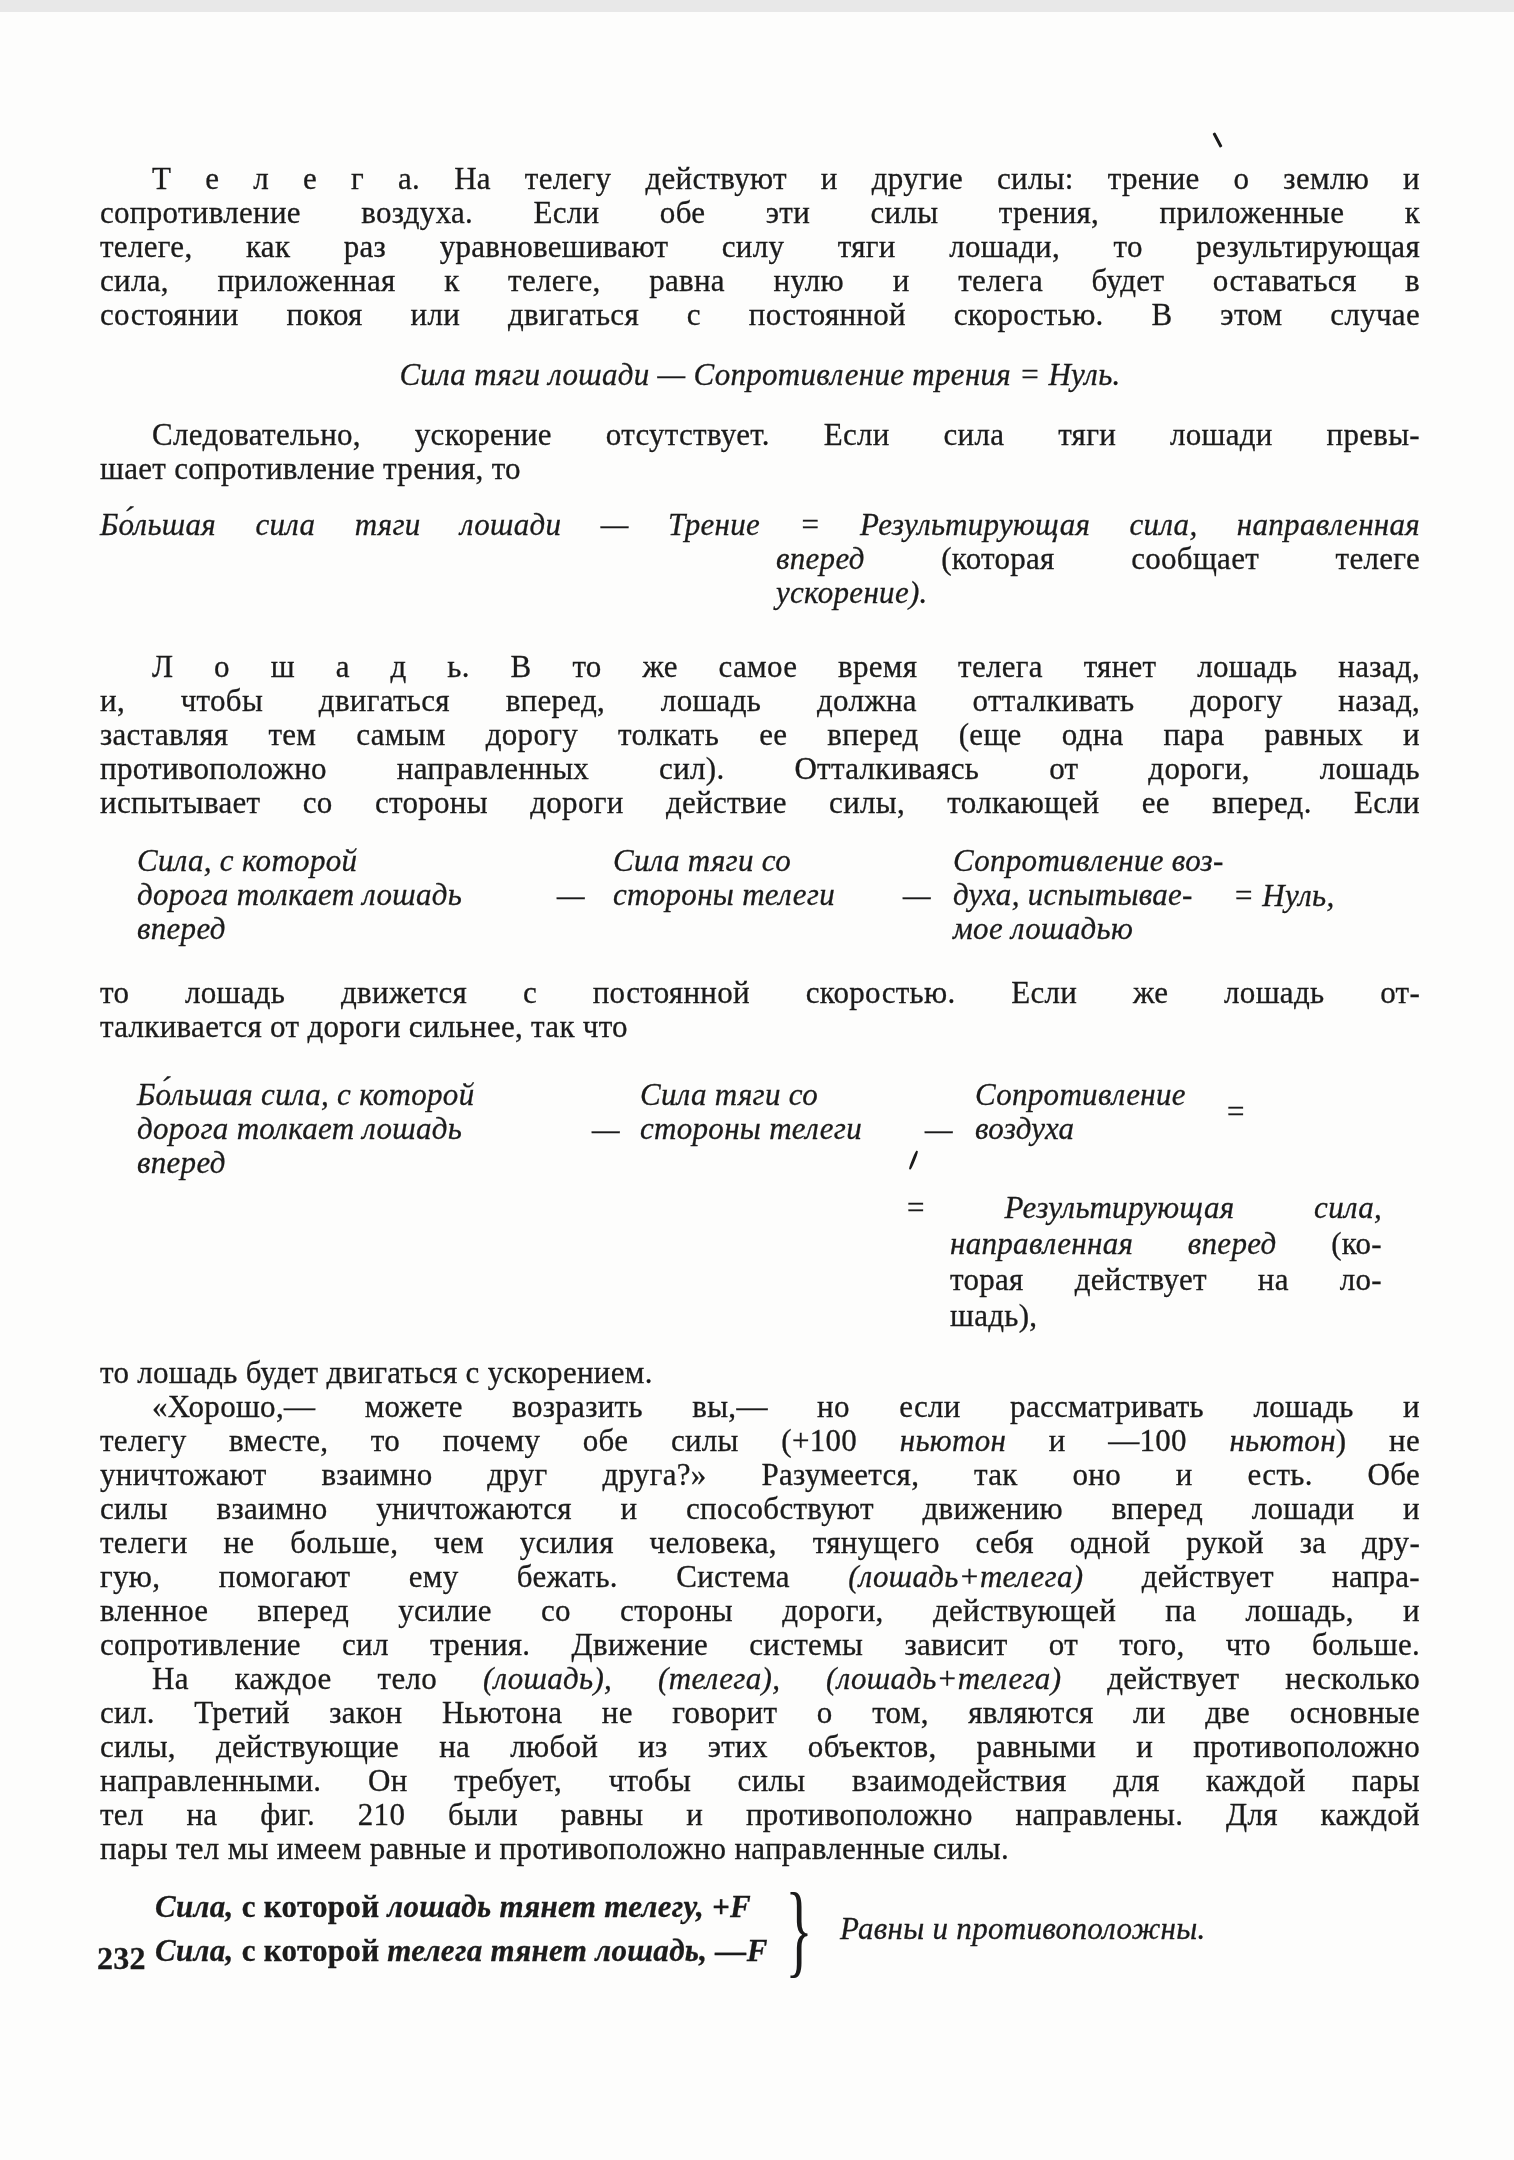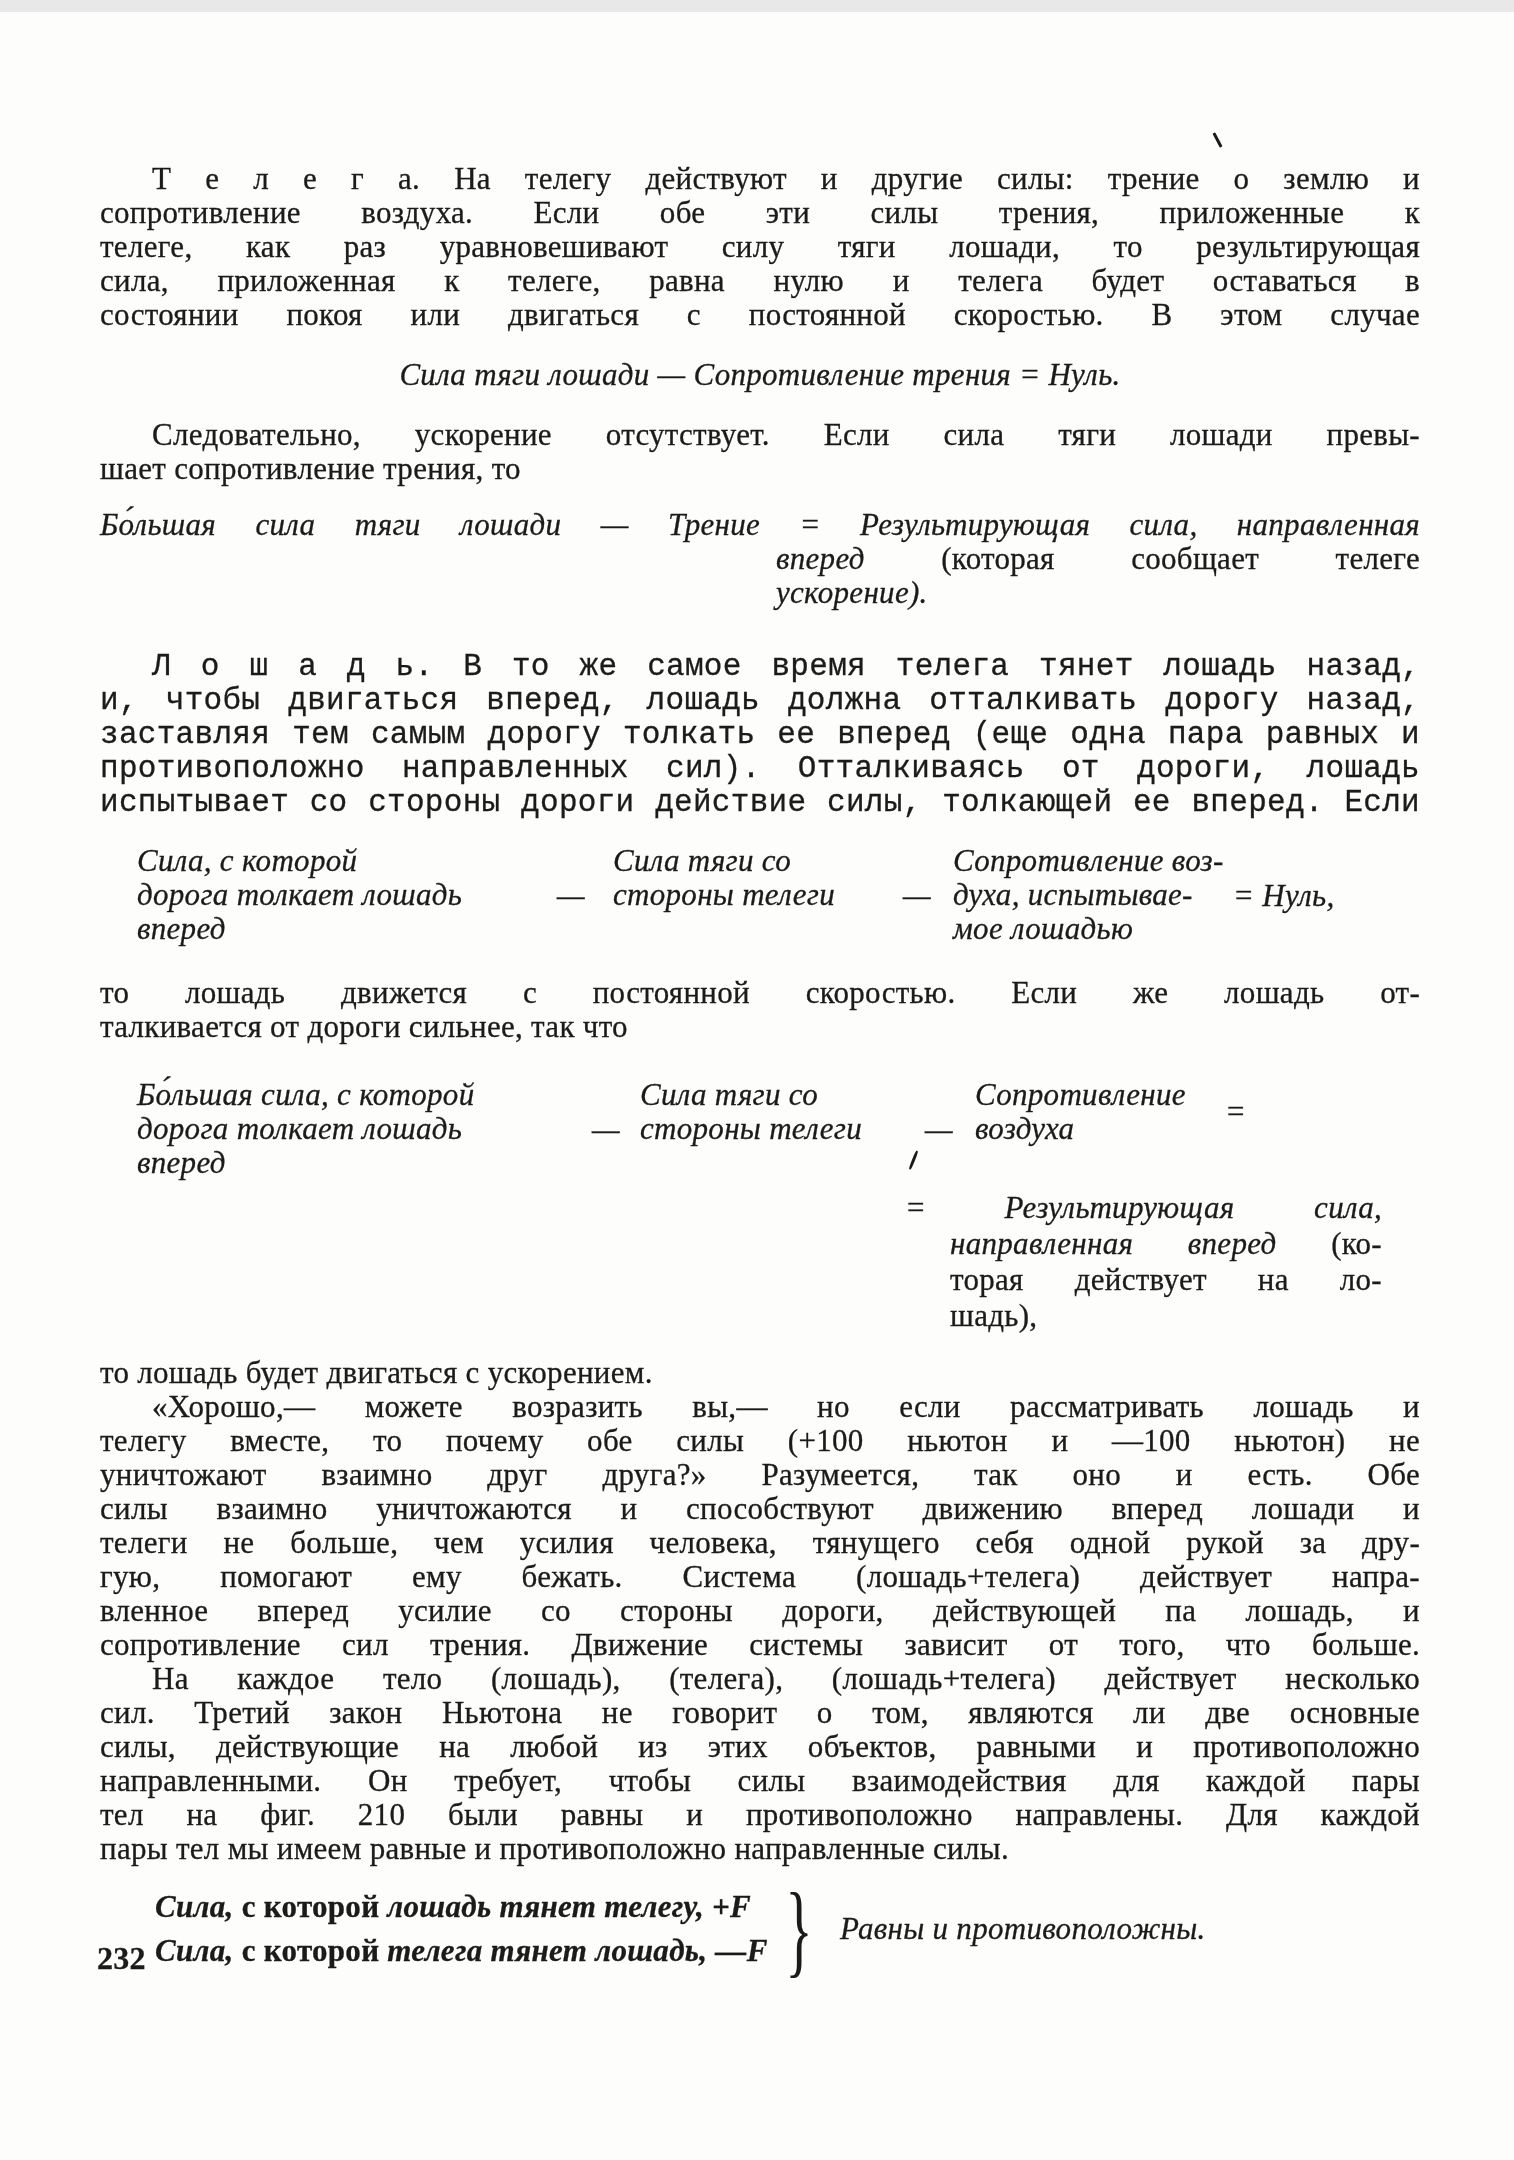--- a/index.html
+++ b/index.html
@@ -14,31 +14,31 @@
     font-size:31px;
     letter-spacing:.3px;
     -webkit-text-stroke:.3px #1b1b1b;
     overflow:hidden;
   }
   .textblock{padding:150px 94px 0 100px;}
   .line{line-height:34px;min-height:34px;}
   .jl{text-align:justify;text-align-last:justify;text-justify:inter-word;}
   .ll{text-align:left;}
   .ind{padding-left:52px;}
-  .it{}
+  .it{font-style:italic;}
   .ro{font-style:normal;}
   .eq{font-style:italic;}
   
   .eq-center{margin-top:26px;text-align:center;}
   
   .eq-hang{margin-top:22px;}
   .eq-hang .cont{padding-left:676px;}
   
   .p2{margin-top:26px;}
-  .p3{margin-top:40px;font-family:Liberation Mono, monospace;}
+  .p3{margin-top:40px;}
   .p4{margin-top:30px;}
   .p5{margin-top:22px;}
   
   .eq-grid{display:grid;margin-top:24px;margin-left:37px;font-style:italic;}
   .eq3{grid-template-columns:420px 56px 290px 50px 280px auto;}
   .eq4{margin-top:34px;grid-template-columns:455px 48px 285px 50px 250px auto;}
   .eq-grid .dash{padding-top:34px;}
   .eq-grid .res{padding-top:34px;white-space:nowrap;}
   .eq4 .res{padding-top:16px;}
   

